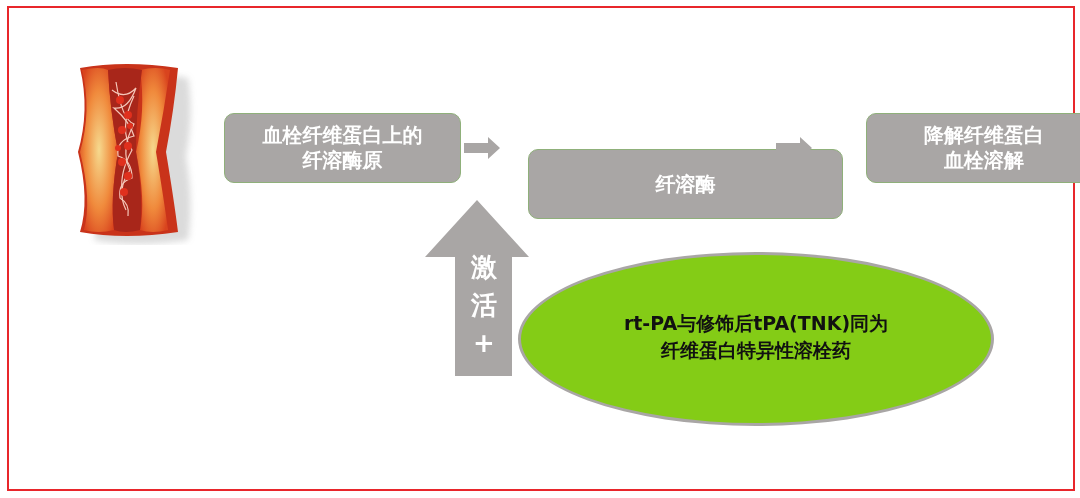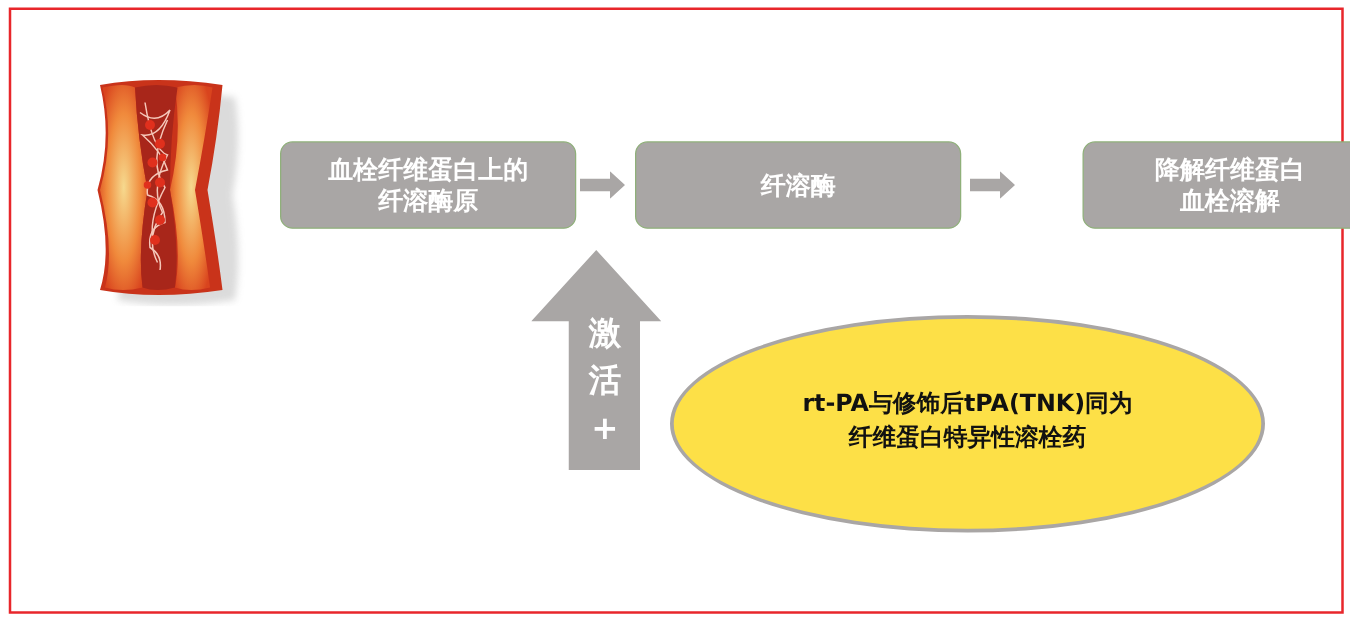--- a/index.html
+++ b/index.html
@@ -7,31 +7,31 @@
          font-family: "DejaVu Sans", "Liberation Sans", sans-serif; }
   .frame { position: absolute; left: 7px; top: 6px; width: 1064px; height: 481px;
            border: 2px solid #e8262b; box-sizing: content-box; }
   .vessel { position: absolute; left: 70px; top: 60px; width: 130px; height: 185px; }
   .box { position: absolute; top: 113px; height: 70px; background: #a9a6a5;
          border: 1.5px solid #8fb07a; border-radius: 10px; box-sizing: border-box;
          display: flex; align-items: center; justify-content: center; text-align: center;
          color: #ffffff; font-weight: bold; font-size: 20px; line-height: 25px; }
   .box span { white-space: pre-line; }
   .box1 { left: 224px; width: 237px; }
-  .box2 { left: 508px; width: 261px; }
+  .box2 { left: 528px; width: 315px; margin-top: 36px; }
   .box3 { left: 818px; width: 236px; margin-left: 48px; }
   .harrow { position: absolute; top: 137px; width: 36px; height: 22px; }
   .harrow1 { left: 464px; }
   .harrow2 { left: 776px; }
   .uparrow { position: absolute; left: 425px; top: 200px; width: 104px; height: 176px; }
   .uplabel { position: absolute; left: 455px; top: 248px; width: 58px; text-align: center;
              color: #ffffff; font-weight: bold; font-size: 26px; line-height: 38px; }
-  .ellipse { position: absolute; left: 536px; top: 252px; width: 476px; height: 174px;
+  .ellipse { position: absolute; left: 518px; top: 252px; width: 476px; height: 174px;
              border: 3px solid #a9a6a5; border-radius: 50%; box-sizing: border-box;
-             background: #fde047;
+             background: #84cc16;
              display: flex; align-items: center; justify-content: center; text-align: center; }
   .ellipse span { color: #111111; font-weight: bold; font-size: 19px; line-height: 27px;
                   white-space: pre-line; margin-top: -4px; }
 </style>
 </head>
 <body>
 
 <div class="frame"></div>
 
 <svg class="vessel" viewBox="0 0 130 185">

